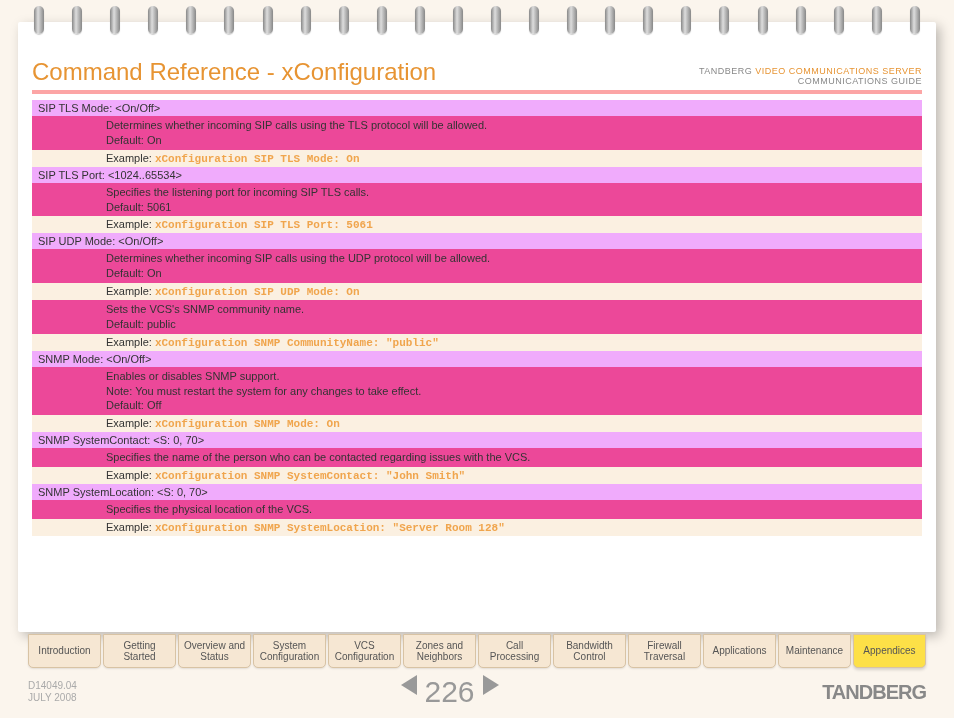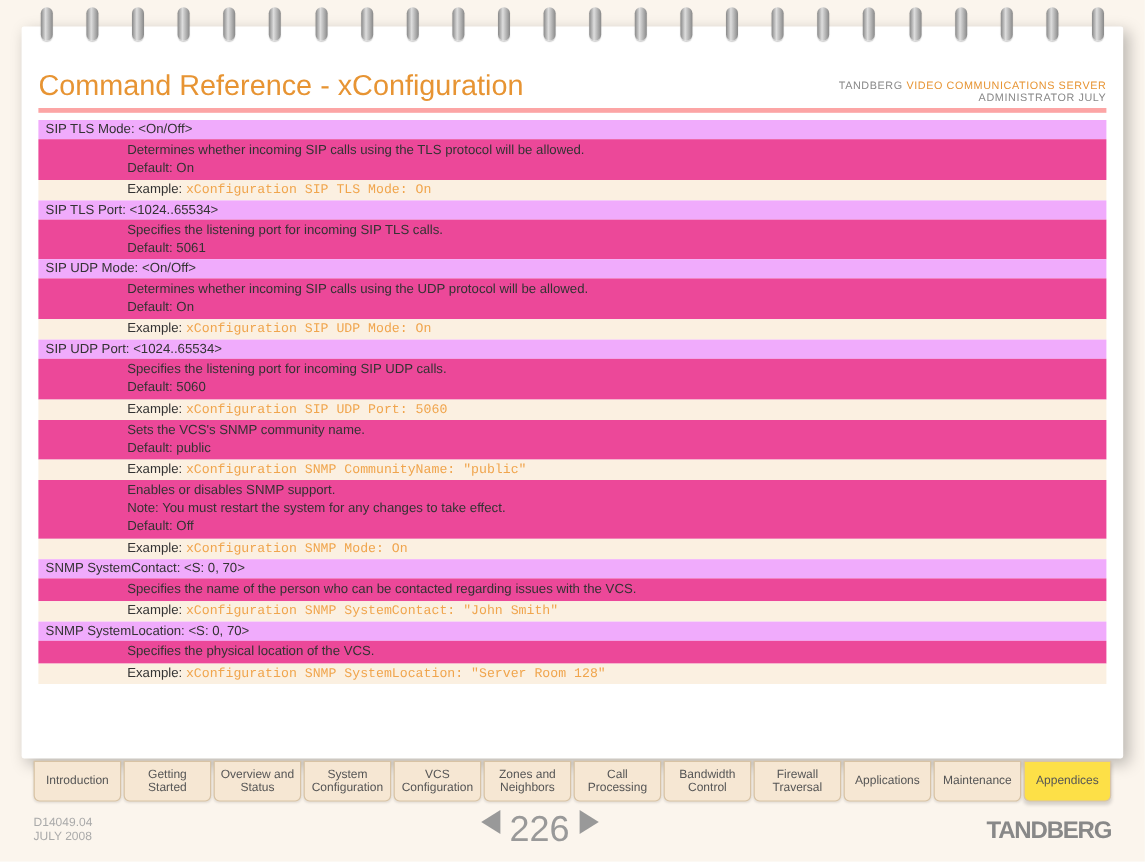--- a/index.html
+++ b/index.html
@@ -82,20 +82,21 @@
   }
   .example {
     background: #fbf0e1;
     padding: 2px 6px 2px 74px;
     font-size: 11px;
   }
   .example .code {
     font-family: "Courier New", monospace;
     color: #f0a54d;
     font-size: 11px;
+    font-weight: bold;
   }
   .tabs {
     position: absolute;
     left: 28px;
     right: 28px;
     bottom: 50px;
     display: flex;
     gap: 2px;
   }
   .tab {
@@ -188,48 +189,45 @@
     <span></span>
     <span></span>
 </div>
 
 <div class="page">
   <div class="header-row">
     <h1 class="page-title">Command Reference - xConfiguration</h1>
     <div class="header-right">
       <span>TANDBERG</span>
       <span class="orange">VIDEO COMMUNICATIONS SERVER</span><br>
-      <span>ADMINISTRATOR JULY</span>
+      <span>COMMUNICATIONS GUIDE</span>
     </div>
   </div>
   <div id="commands">
       <div class="config-block">
         <div class="cmd-header">SIP TLS Mode: &lt;On/Off&gt;</div>
         <div class="desc">Determines whether incoming SIP calls using the TLS protocol will be allowed.<br>Default: On</div>
         <div class="example"><span>Example:  </span><span class="code">xConfiguration SIP TLS Mode: On</span></div>
       </div>
       <div class="config-block">
         <div class="cmd-header">SIP TLS Port: &lt;1024..65534&gt;</div>
         <div class="desc">Specifies the listening port for incoming SIP TLS calls.<br>Default: 5061</div>
+        <div class="example"><span>Example:  </span><span class="code">xConfiguration SIP TLS Port: 5061</span></div>
       </div>
       <div class="config-block">
         <div class="cmd-header">SIP UDP Mode: &lt;On/Off&gt;</div>
         <div class="desc">Determines whether incoming SIP calls using the UDP protocol will be allowed.<br>Default: On</div>
         <div class="example"><span>Example:  </span><span class="code">xConfiguration SIP UDP Mode: On</span></div>
       </div>
       <div class="config-block">
-        <div class="cmd-header">SIP UDP Port: &lt;1024..65534&gt;</div>
-        <div class="desc">Specifies the listening port for incoming SIP UDP calls.<br>Default: 5060</div>
-        <div class="example"><span>Example:  </span><span class="code">xConfiguration SIP UDP Port: 5060</span></div>
-      </div>
-      <div class="config-block">
         <div class="desc">Sets the VCS's SNMP community name.<br>Default: public</div>
         <div class="example"><span>Example:  </span><span class="code">xConfiguration SNMP CommunityName: "public"</span></div>
       </div>
       <div class="config-block">
+        <div class="cmd-header">SNMP Mode: &lt;On/Off&gt;</div>
         <div class="desc">Enables or disables SNMP support.<br>Note: You must restart the system for any changes to take effect.<br>Default: Off</div>
         <div class="example"><span>Example:  </span><span class="code">xConfiguration SNMP Mode: On</span></div>
       </div>
       <div class="config-block">
         <div class="cmd-header">SNMP SystemContact: &lt;S: 0, 70&gt;</div>
         <div class="desc">Specifies the name of the person who can be contacted regarding issues with the VCS.</div>
         <div class="example"><span>Example:  </span><span class="code">xConfiguration SNMP SystemContact: "John Smith"</span></div>
       </div>
       <div class="config-block">
         <div class="cmd-header">SNMP SystemLocation: &lt;S: 0, 70&gt;</div>

